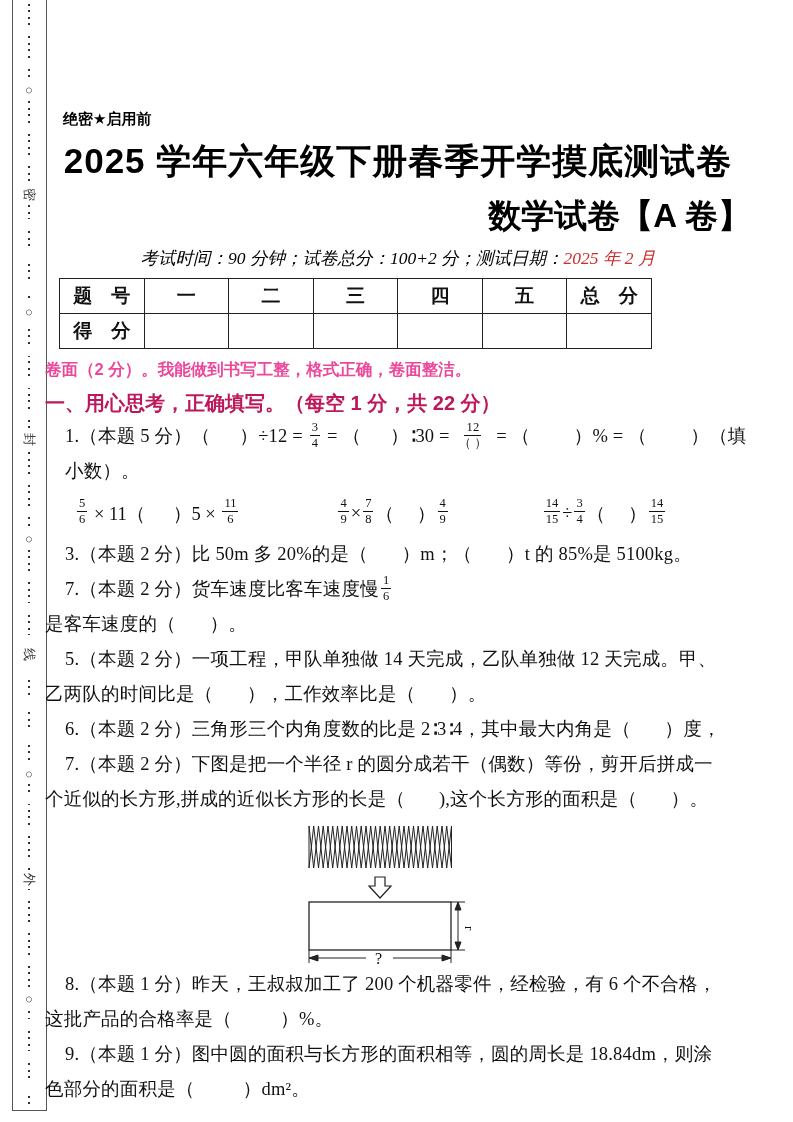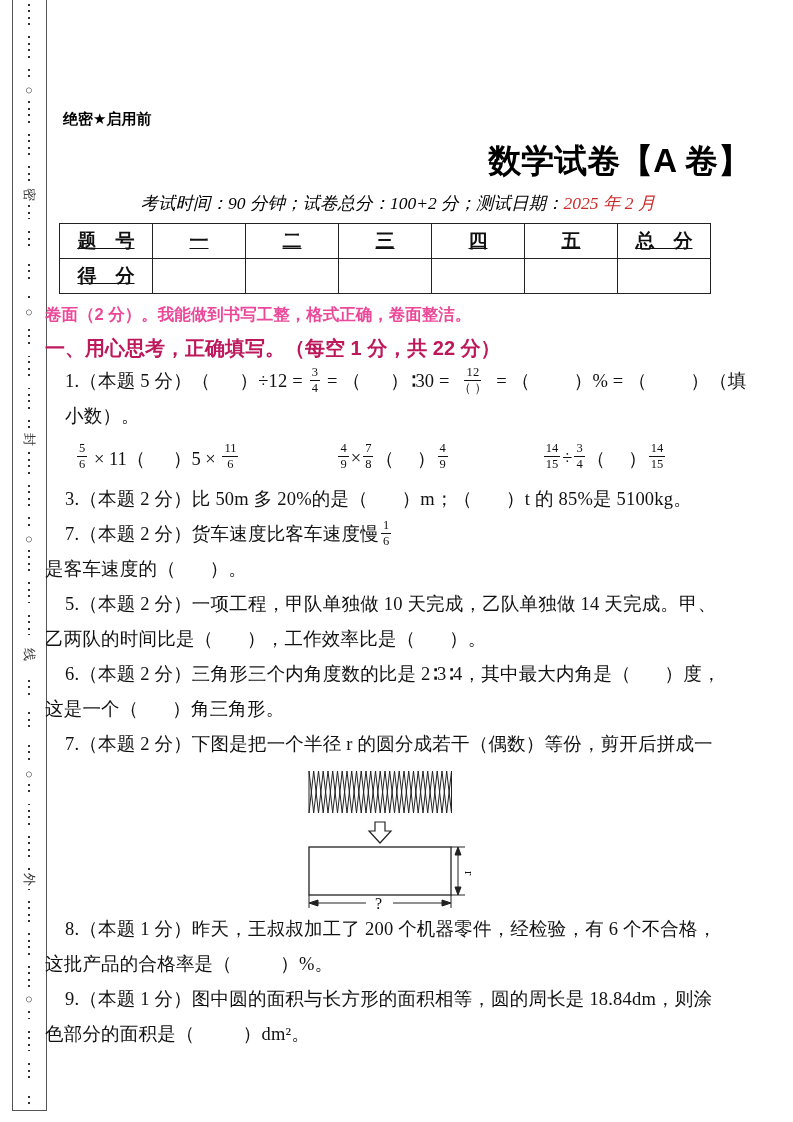--- a/index.html
+++ b/index.html
@@ -20,21 +20,21 @@
   .s6{top:646px}.s7{top:766px}.s8{top:871px}.s9{top:991px}
 
   
   .main{position:absolute;left:45px;top:16px;width:706px;margin-top:48px;}
   .classified{margin:46px 0 0 18px;font:bold 15px/18px "Liberation Sans","DejaVu Sans",sans-serif;color:#000;}
   .title{margin:11px 0 0 0;text-align:center;font:bold 35px/44px "Liberation Sans","DejaVu Sans",sans-serif;color:#000;letter-spacing:1px;}
   .subtitle{margin:13px 0 0 0;text-align:right;font:bold 33px/40px "Liberation Sans","DejaVu Sans",sans-serif;color:#000;}
   .info{margin-top:11px;text-align:center;font-size:17.5px;line-height:22px;font-style:italic;color:#000;white-space:pre-wrap;}
   .info .date{color:#cc2b2b;}
 
-  .score-table{border-collapse:collapse;margin:9px 0 0 14px;width:652px;table-layout:fixed;text-decoration:underline;}
+  .score-table{border-collapse:collapse;margin:9px 0 0 14px;width:593px;table-layout:fixed;}
   .score-table td{border:1.6px solid #222;height:32px;text-align:center;
         font-weight:bold;font-size:19px;font-family:"Liberation Serif","DejaVu Serif",serif;}
 
   .quality{margin:9px 0 0 0;font:bold 16.5px/22px "Liberation Sans","DejaVu Sans",sans-serif;color:#ec4899;white-space:pre-wrap;}
   .sec-title{margin:9px 0 2px 0;font:bold 20px/28px "Liberation Sans","DejaVu Sans",sans-serif;color:#be185d;white-space:pre-wrap;}
 
   .q{font-size:18.5px;line-height:35px;white-space:pre-wrap;letter-spacing:.2px;}
   .ql{padding-left:20px;}  
   .qc{padding-left:0;}     
 
@@ -64,20 +64,21 @@
   <span class="seal-item s6">线</span>
   <span class="seal-item s7">○</span>
   <span class="seal-item s8">外</span>
   <span class="seal-item s9">○</span>
 </div>
 
 <div class="main">
 
   <div class="classified">绝密★启用前</div>
 
+  <div class="title">2025 学年六年级下册春季开学摸底测试卷</div>
   <div class="subtitle">数学试卷【A 卷】</div>
 
   <div class="info"><span>考试时间：90 分钟；试卷总分：100+2 分；测试日期：</span><span class="date">2025 年 2 月</span></div>
 
   <table class="score-table">
     <tbody>
         <tr>
       <td>题　号</td>
       <td>一</td>
       <td>二</td>
@@ -142,27 +143,27 @@
   </div>
 
   <div class="q ql"><span>3.（本题 2 分）比 50m 多 20%的是（       ）m；（       ）t 的 85%是 5100kg。</span></div>
 
   <div class="q ql"><span>7.（本题 2 分）货车速度比客车速度慢</span><span class="frac">
         <span class="fn">1</span>
         <span class="fd">6</span>
       </span></div>
   <div class="q qc"><span>是客车速度的（       ）。</span></div>
 
-  <div class="q ql"><span>5.（本题 2 分）一项工程，甲队单独做 10 天完成，乙队单独做 14 天完成。甲、</span></div>
+  <div class="q ql"><span>5.（本题 2 分）一项工程，甲队单独做 14 天完成，乙队单独做 12 天完成。甲、</span></div>
   <div class="q qc"><span>乙两队的时间比是（       ），工作效率比是（       ）。</span></div>
 
   <div class="q ql"><span>6.（本题 2 分）三角形三个内角度数的比是 2∶3∶4，其中最大内角是（       ）度，</span></div>
-  <div class="q qc"><span>这是一个（       ）角三角形。</span></div>
 
   <div class="q ql"><span>7.（本题 2 分）下图是把一个半径 r 的圆分成若干（偶数）等份，剪开后拼成一</span></div>
+  <div class="q qc"><span>个近似的长方形,拼成的近似长方形的长是（       ),这个长方形的面积是（       ）。</span></div>
 
   <div class="fig">
     <svg width="175" height="142" viewBox="0 0 175 142" xmlns="http://www.w3.org/2000/svg">
       <g stroke="#222" stroke-width="1" fill="none">
         <polyline points="6,46 10.7,4 15.5,46 20.2,4 25,46 29.7,4 34.5,46 39.2,4 44,46 48.7,4 53.5,46 58.2,4 63,46 67.7,4 72.5,46 77.2,4 82,46 86.7,4 91.5,46 96.2,4 101,46 105.7,4 110.5,46 115.2,4 120,46 124.7,4 129.5,46 134.2,4 139,46 143.7,4 148.5,46"></polyline>
         <polyline points="6,4 10.7,46 15.5,4 20.2,46 25,4 29.7,46 34.5,4 39.2,46 44,4 48.7,46 53.5,4 58.2,46 63,4 67.7,46 72.5,4 77.2,46 82,4 86.7,46 91.5,4 96.2,46 101,4 105.7,46 110.5,4 115.2,46 120,4 124.7,46 129.5,4 134.2,46 139,4 143.7,46 148.5,4"></polyline>
         <line x1="6" y1="4" x2="6" y2="46"></line>
         <line x1="148.5" y1="4" x2="148.5" y2="46"></line>
       </g>
       <polygon points="72,55 82,55 82,64 88,64 77,76 66,64 72,64" fill="#fff" stroke="#222" stroke-width="1.2"></polygon>

